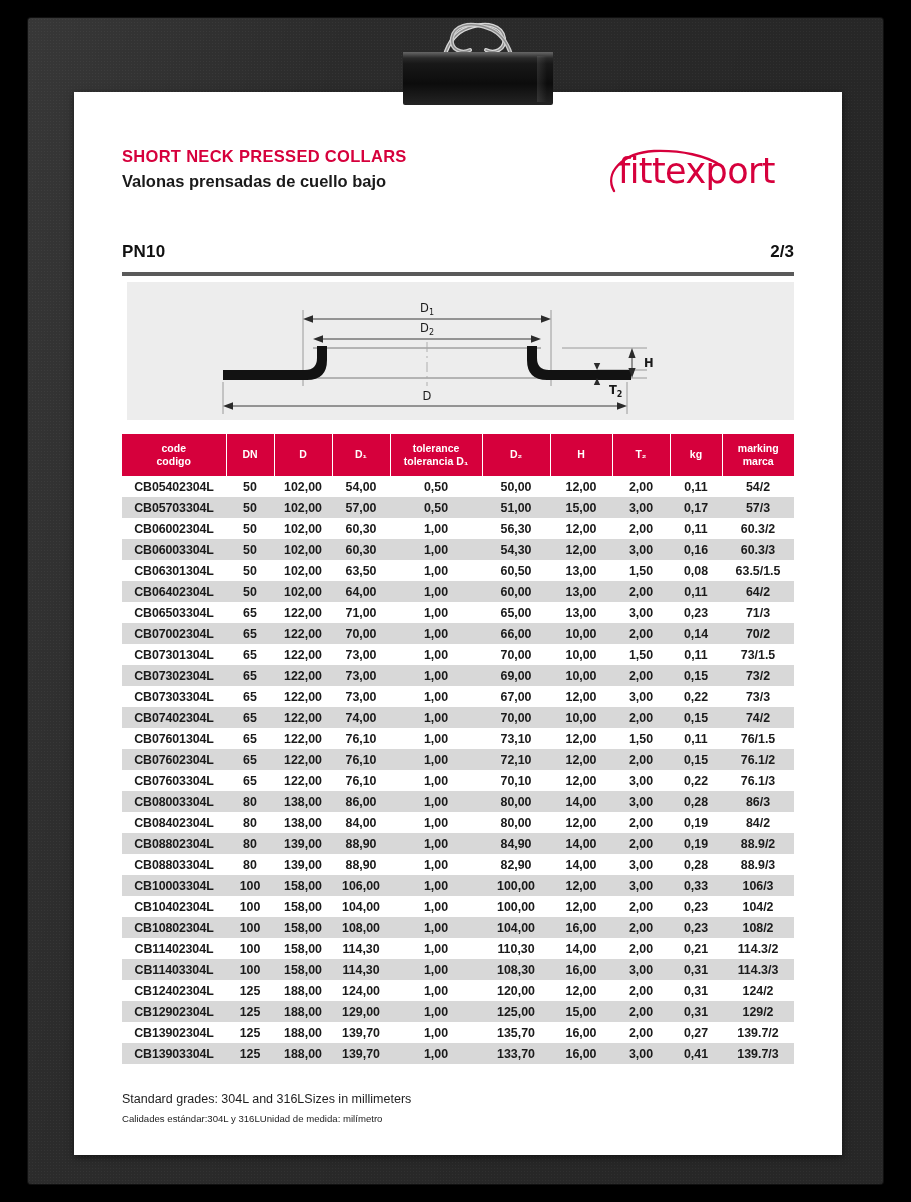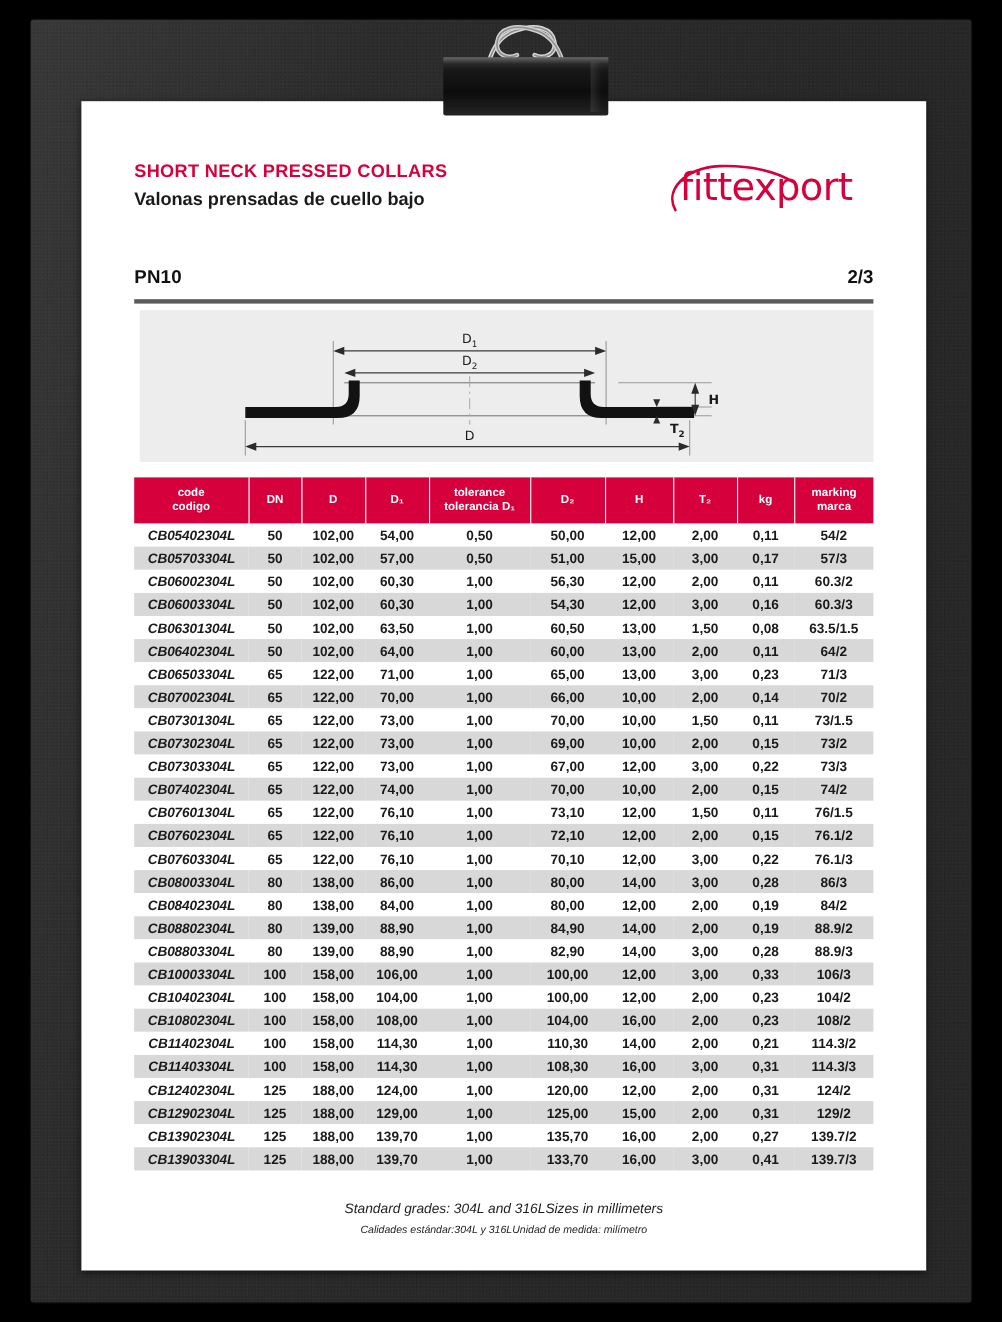--- a/index.html
+++ b/index.html
@@ -112,26 +112,26 @@
     border-right: 1px solid #ffffff; text-align: center;
   }
   table.spec thead th:last-child { border-right: none; margin-top: 32px; }
   table.spec th .two { display: block; }
   table.spec td {
     font-size: 12.4px; color: #1a1a1a; height: 21px; padding: 0 6px;
     text-align: center; font-weight: 600; white-space: nowrap;
   }
   table.spec tbody tr:nth-child(even) { background: #d8d8d8; }
   table.spec tbody tr:nth-child(odd)  { background: #ffffff; }
-  td.code { font-size: 8.4px; font-weight: bold; letter-spacing: -0.1px; font-style: italic; }
+  td.code { font-size: 8.4px; font-weight: bold; letter-spacing: -0.1px; }
   td.mark { text-align: right; padding-right: 14px; }
 
   
   .footer { position: absolute; left: 48px; top: 1000px; width: 672px; }
-  .foot-line { display: flex; justify-content: center; font-style: italic; }
+  .foot-line { display: flex; justify-content: flex-start; }
   .f-main-l { font-size: 12.5px; color: #1d1d1d; }
   .f-main-r { font-size: 12.5px; color: #1d1d1d; }
   .f-sub-l  { font-size: 9.6px; color: #1d1d1d; margin-top: 7px; }
   .f-sub-r  { font-size: 9.6px; color: #1d1d1d; margin-top: 7px; }
 </style>
 </head>
 <body>
 
 <div id="stage">
 

